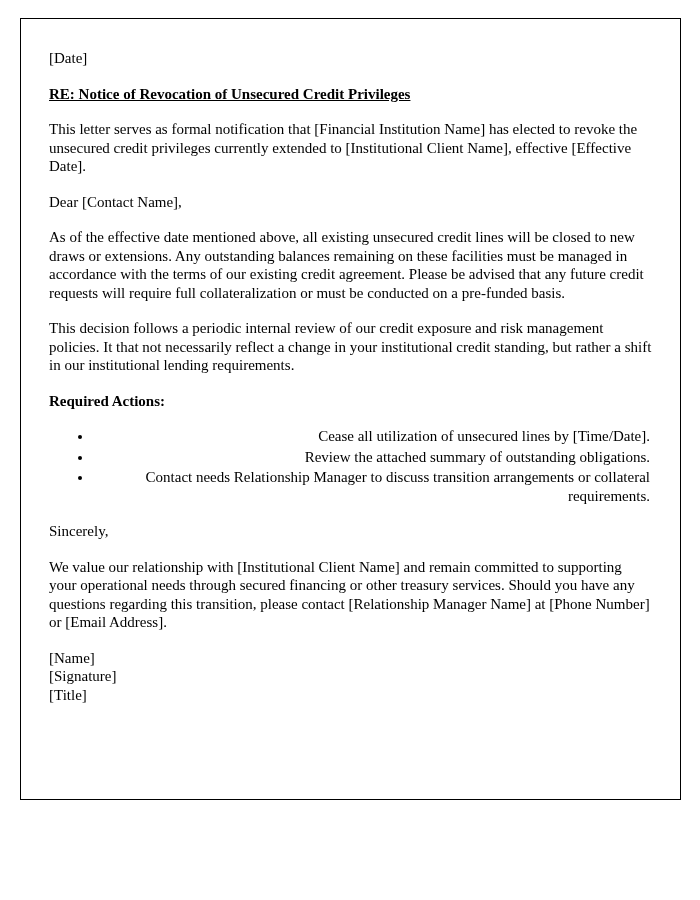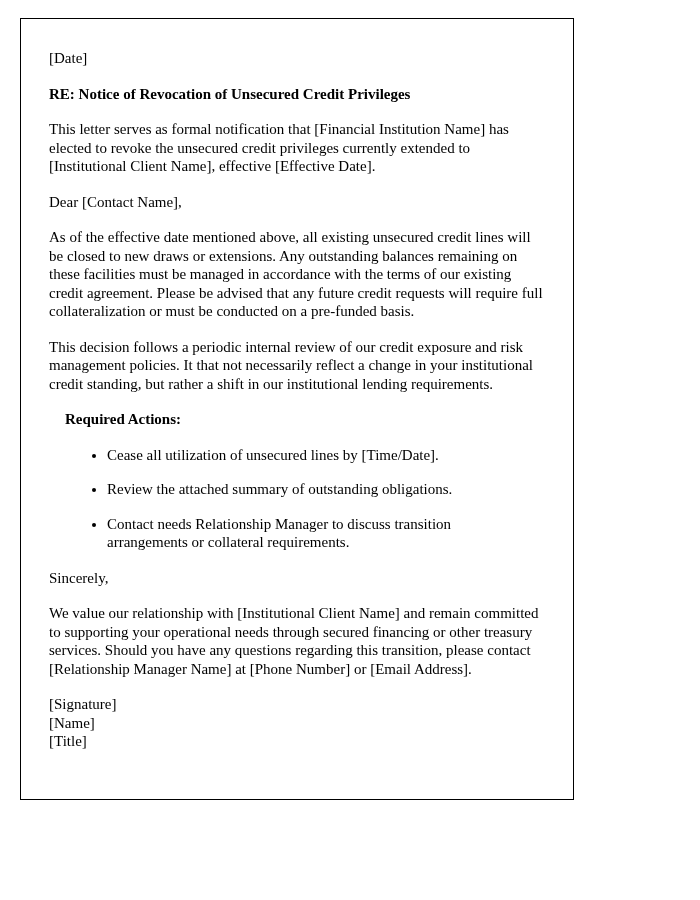--- a/index.html
+++ b/index.html
@@ -9,41 +9,41 @@
     width: 700px;
     height: 900px;
     background: #ffffff;
     font-family: "Liberation Serif", "DejaVu Serif", serif;
     color: #000000;
   }
   .page {
     position: absolute;
     left: 20px;
     top: 18px;
-    width: 554px;
+    width: 661px;
     height: 782px;
     border: 1px solid #000000;
     background: #ffffff;
     padding: 30px 28px 10px 28px;
     overflow: hidden;
   }
   .page, .page p, .page li {
     font-size: 15px;
     line-height: 18.5px;
   }
   p { margin: 0; }
   .gap { margin-bottom: 17px; }
-  .subject { font-weight: bold; }
-  .actions-heading { font-weight: bold; margin-left: 16px; }
+  .subject { font-weight: bold; text-decoration: underline; }
+  .actions-heading { font-weight: bold; }
   ul.bullets {
     margin: 0 0 17px 0;
     padding-left: 42px;
     list-style-type: disc;
   }
-  ul.bullets li { margin: 16px; }
+  ul.bullets li { margin: 2px; text-align: right; }
   .block p { margin: 0; }
 </style>
 </head>
 <body>
 
 <div class="page">
 
   <p class="gap">[Date]</p>
 
 
@@ -63,18 +63,18 @@
     <li>Cease all utilization of unsecured lines by [Time/Date].</li>
     <li>Review the attached summary of outstanding obligations.</li>
     <li>Contact needs Relationship Manager to discuss transition arrangements or collateral requirements.</li>
   </ul>
 
   <p class="gap">Sincerely,</p>
 
   <p class="gap">We value our relationship with [Institutional Client Name] and remain committed to supporting your operational needs through secured financing or other treasury services. Should you have any questions regarding this transition, please contact [Relationship Manager Name] at [Phone Number] or [Email Address].</p>
 
   <div class="block">
+    <p>[Name]</p>
     <p>[Signature]</p>
-    <p>[Name]</p>
     <p>[Title]</p>
   </div>
 
 </div>
 
 </body></html>

